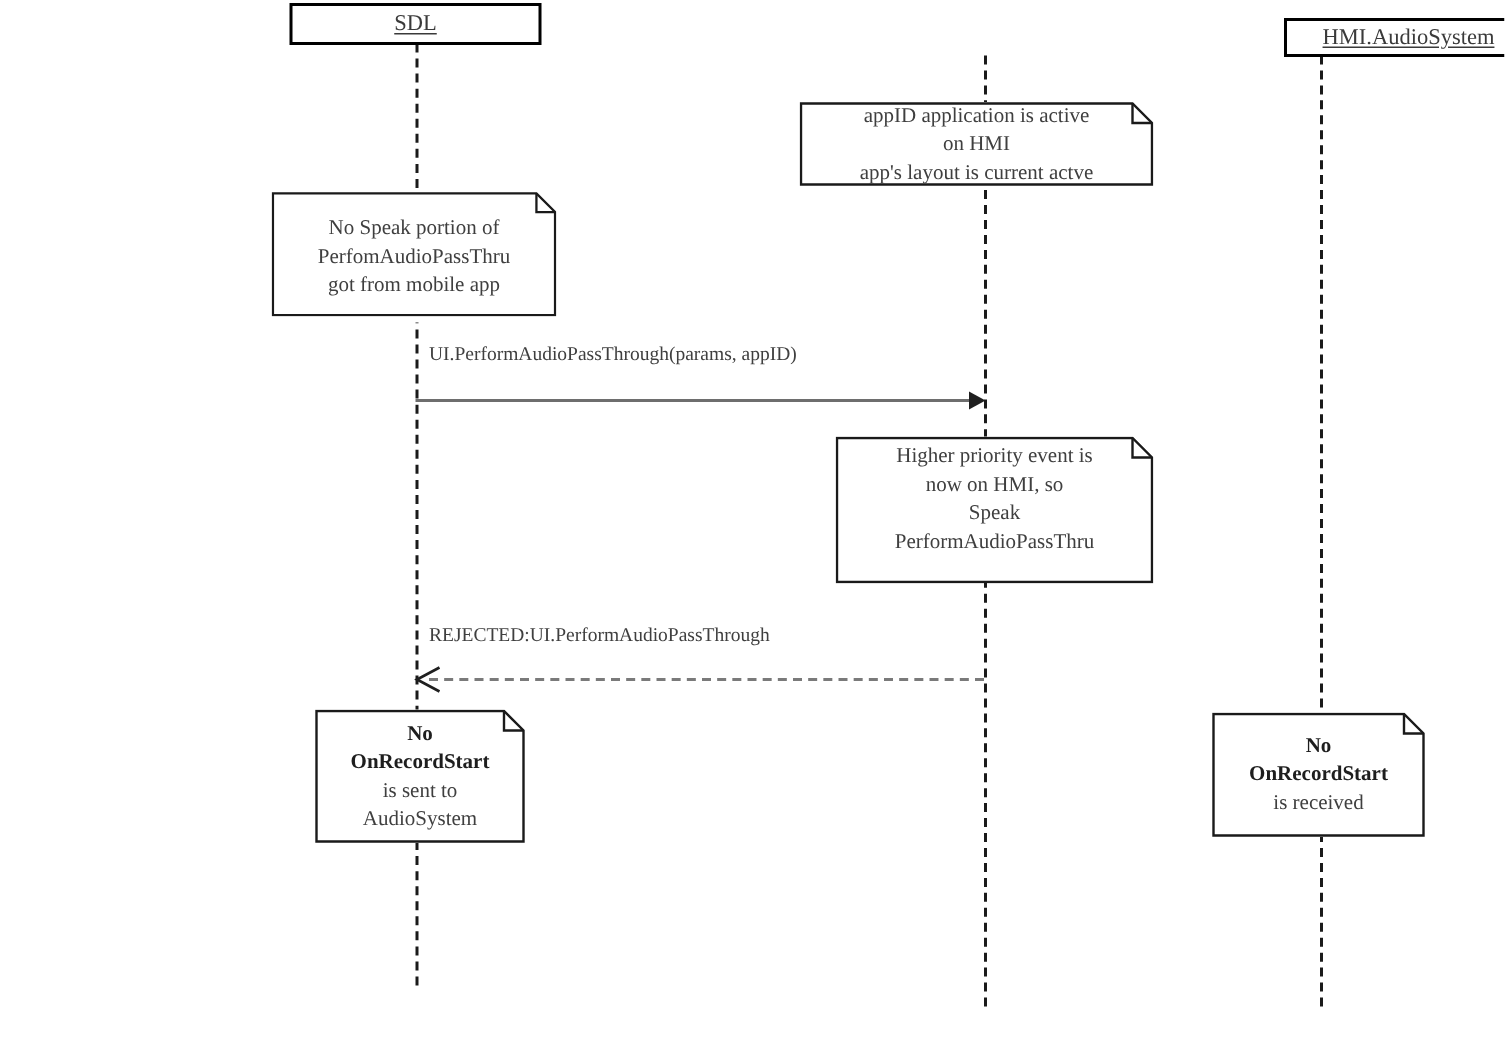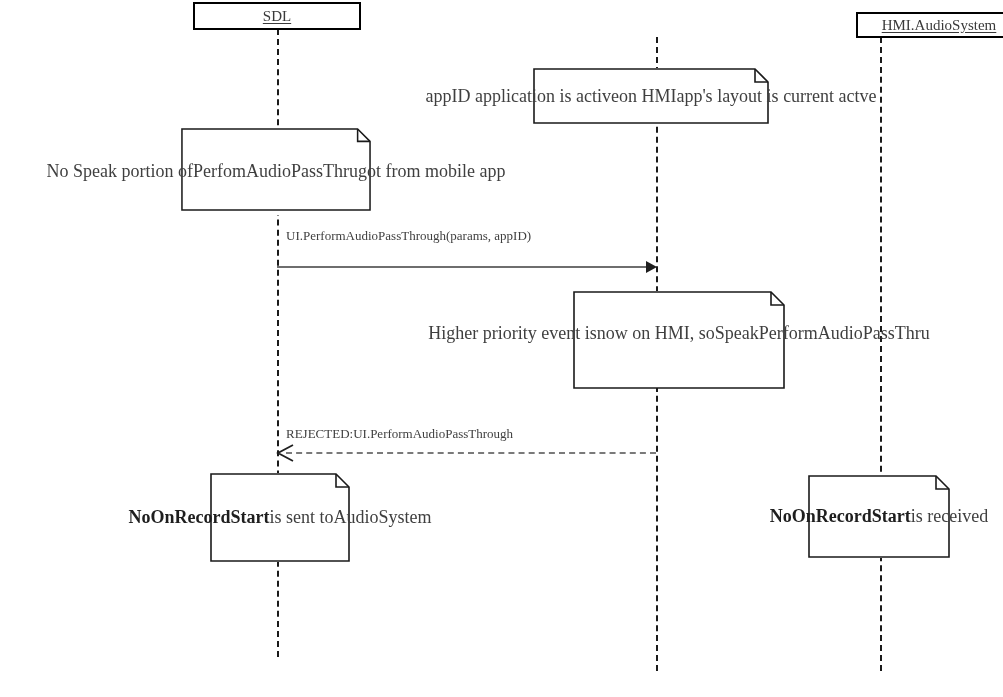--- a/index.html
+++ b/index.html
@@ -51,28 +51,28 @@
   }
   .note .note-shape {
     position: absolute;
     inset: 0;
     z-index: 1;
   }
   .note .note-text {
     position: relative;
     z-index: 2;
     display: flex;
-    flex-direction: row;
+    flex-direction: column;
     align-items: center;
     justify-content: center;
     height: 100%;
     box-sizing: border-box;
     padding: 4px 8px;
     text-align: center;
-    font-size: 18px;
+    font-size: 14px;
     line-height: 19px;
     color: #3f3f3f;
   }
   .note .note-text .ln { white-space: nowrap; }
   .note .note-text .ln.b { font-weight: bold; color: #1e1e1e; }
 
   
   .msg-label {
     position: absolute;
     font-size: 13px;
@@ -143,34 +143,34 @@
       <div class="ln">No Speak portion of</div>
       <div class="ln">PerfomAudioPassThru</div>
       <div class="ln">got from mobile app</div>
     </div>
   </div>
 
   <div class="msg-label" style="left:286px; top:228px;">UI.PerformAudioPassThrough(params, appID)</div>
   <div class="msg-line solid" style="left:277px; top:266px; width:371px;"></div>
   <div class="arrow-filled" style="left:646px; top:261px;"></div>
 
-  <div class="note" style="left:557px; top:291px; width:212px; height:84px;margin-left:16px;">
+  <div class="note" style="left:557px; top:291px; width:212px; height:84px;">
     <svg class="note-shape" viewBox="0 0 212 98" preserveAspectRatio="none">
       <path d="M1,1 L198,1 L211,14 L211,97 L1,97 Z" fill="#ffffff" stroke="#1a1a1a" stroke-width="1.6"></path>
       <path d="M198,1 L198,14 L211,14" fill="none" stroke="#1a1a1a" stroke-width="1.6"></path>
     </svg>
     <div class="note-text">
       <div class="ln">Higher priority event is</div>
       <div class="ln">now on HMI, so</div>
       <div class="ln">Speak</div>
       <div class="ln">PerformAudioPassThru</div>
     </div>
   </div>
 
-  <div class="msg-label" style="left:286px; top:426px;">REJECTED:UI.PerformAudioPassThrough</div>
+  <div class="msg-label" style="left:286px; top:415px;">REJECTED:UI.PerformAudioPassThrough</div>
   <div class="msg-line dashed" style="left:286px; top:452px; width:370px;"></div>
   <svg class="arrow-open" width="20" height="20" viewBox="0 0 20 20" style="left:275px; top:443px;">
     <path d="M18,2 L3,10 L18,18" fill="none" stroke="#1f1f1f" stroke-width="1.8"></path>
   </svg>
 
   <div class="note" style="left:210px; top:473px; width:140px; height:89px;">
     <svg class="note-shape" viewBox="0 0 140 89" preserveAspectRatio="none">
       <path d="M1,1 L126,1 L139,14 L139,88 L1,88 Z" fill="#ffffff" stroke="#1a1a1a" stroke-width="1.6"></path>
       <path d="M126,1 L126,14 L139,14" fill="none" stroke="#1a1a1a" stroke-width="1.6"></path>
     </svg>

